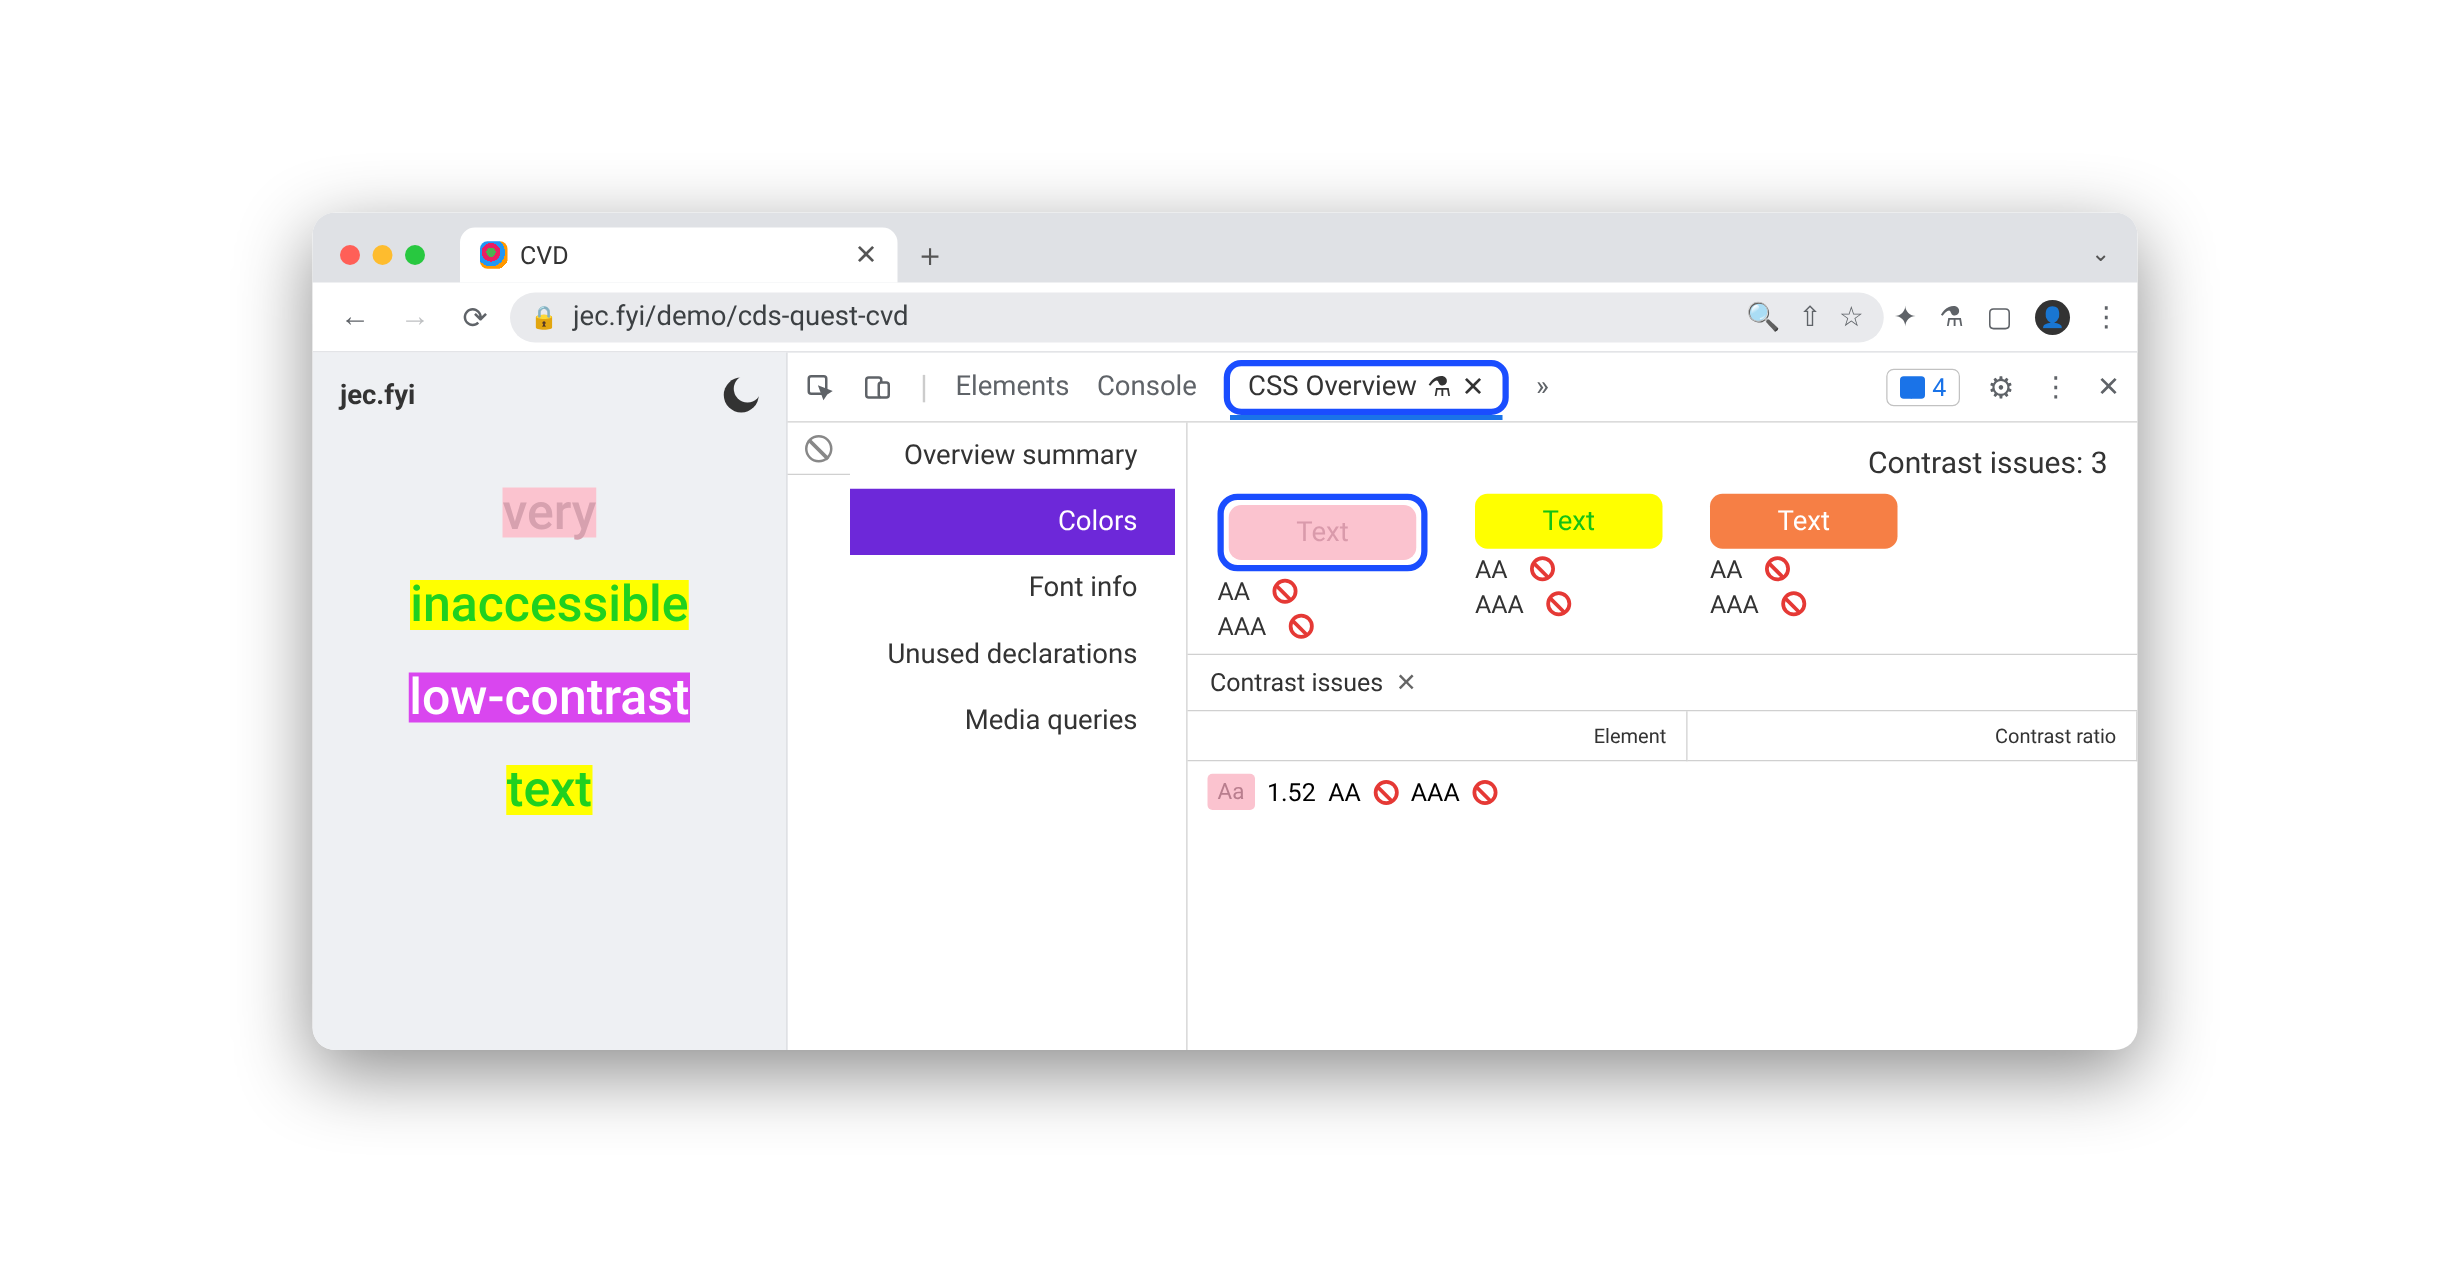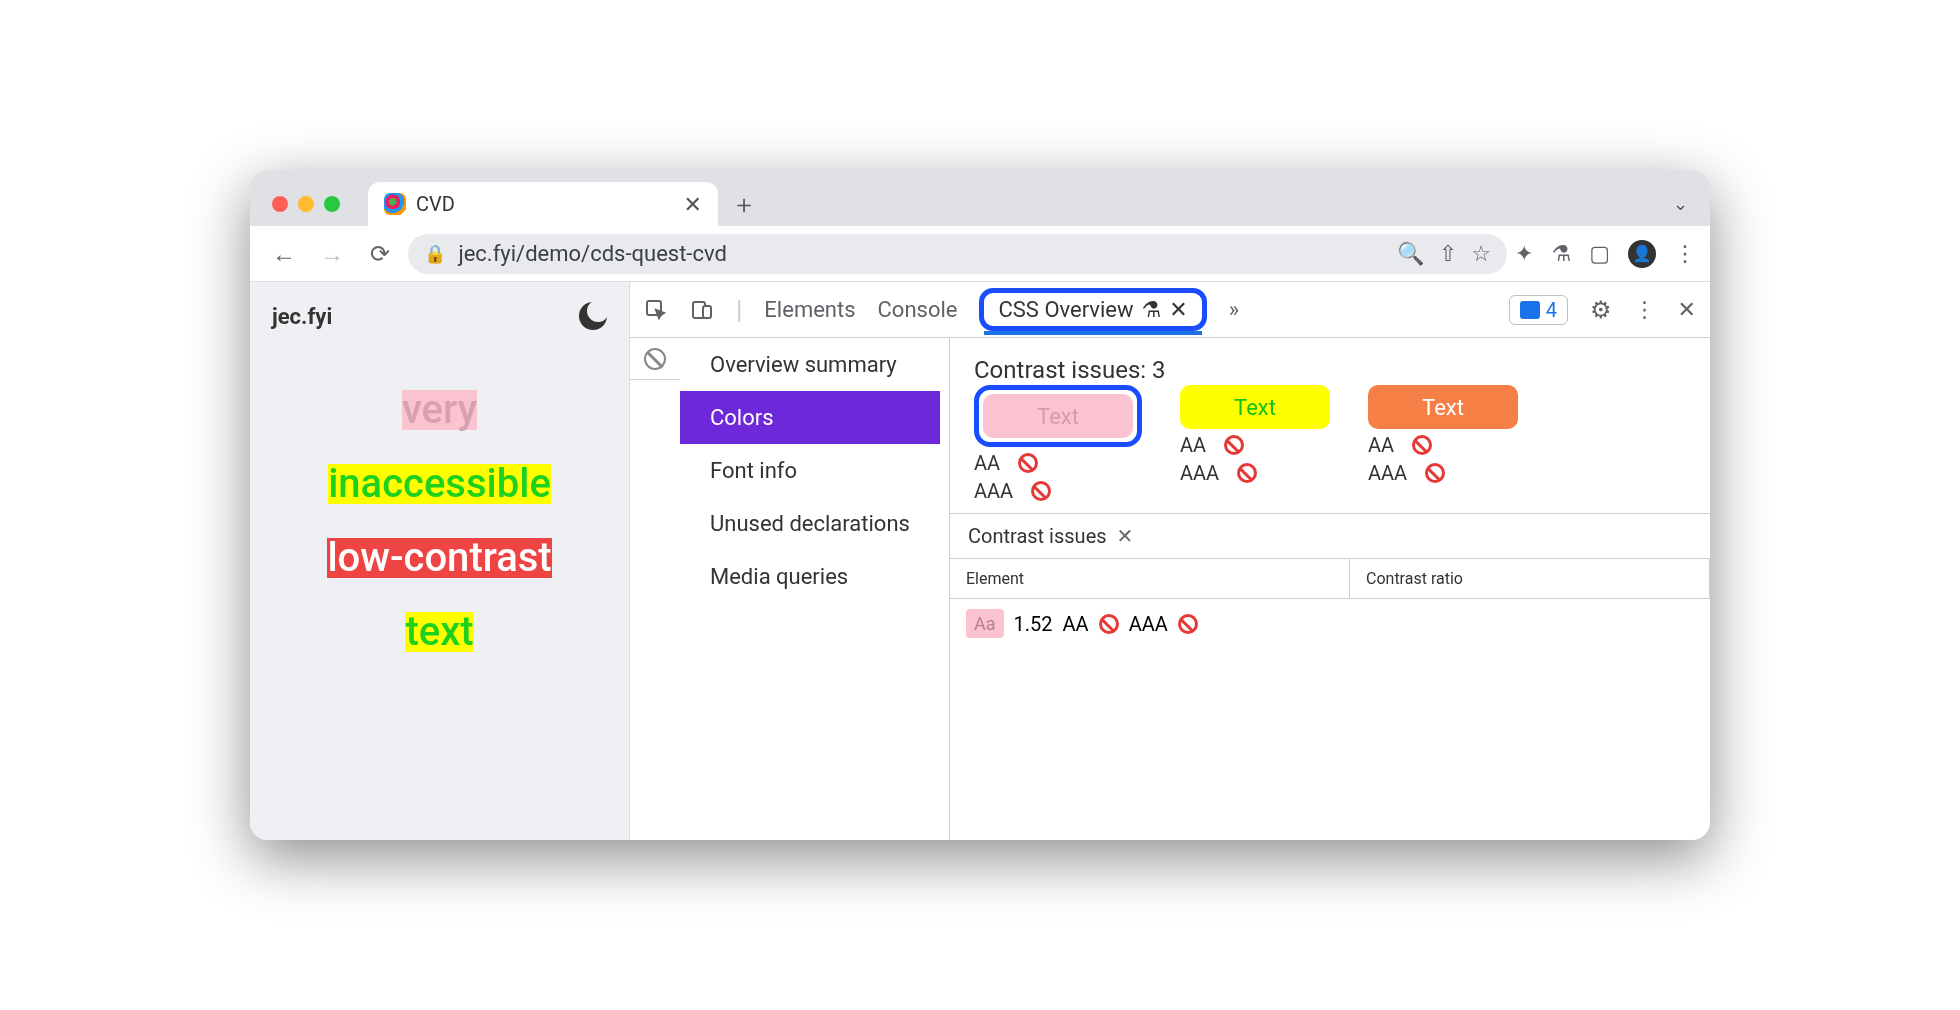--- a/index.html
+++ b/index.html
@@ -1,17 +1,17 @@
 <!DOCTYPE html>
 <html><head>
 <meta charset="utf-8">
 <style>
   * { box-sizing: border-box; margin: 0; padding: 0; font-family: -apple-system, BlinkMacSystemFont, "Segoe UI", Roboto, sans-serif; }
   body { background: #fff; width: 1960px; height: 1010px; overflow: hidden; display:flex; align-items:center; justify-content:center; }
-  .frame { width: 1460px; height: 670px; border-radius: 18px; background:#fff; box-shadow: 0 18px 60px rgba(0,0,0,.45); overflow:hidden; display:flex; flex-direction:column; }
+  .frame { width: 1460px; height: 670px; border-radius: 18px; background:#fff; box-shadow: 0 18px 60px rgba(0,0,0,.45); overflow:hidden; display:flex; flex-direction:column;text-align:right; }
   
   .tabstrip { height: 56px; background: #dfe1e5; display:flex; align-items:flex-end; padding: 0 14px; position:relative; }
   .traffic { display:flex; gap:10px; align-items:center; margin: 0 28px 14px 8px; }
   .dot { width:16px; height:16px; border-radius:50%; }
   .dot.r{background:#ff5f57;} .dot.y{background:#febc2e;} .dot.g{background:#28c840;}
   .tab { background:#fff; border-radius: 12px 12px 0 0; height: 44px; display:flex; align-items:center; padding: 0 16px; gap:10px; min-width: 350px; font-size: 20px; color:#333; position:relative; }
   .tab .fav { width:22px; height:22px; border-radius:6px; background: radial-gradient(circle at 40% 40%, #4caf50 0 20%, #e91e63 20% 40%, #2196f3 40% 60%, #ff9800 60% 80%, transparent 80%); }
   .tab .x { margin-left:auto; color:#555; font-size:22px; }
   .newtab { width:36px; height:36px; margin: 0 0 4px 8px; display:flex; align-items:center; justify-content:center; color:#555; font-size:26px; }
   .win-chevron { margin-left:auto; margin-bottom:12px; color:#555; font-size:18px; padding:0 8px;}
@@ -27,21 +27,21 @@
   .content{flex:1;display:flex;min-height:0;}
   
   .page{width:380px;background:#eef0f3;padding:20px 22px;display:flex;flex-direction:column;gap:30px;border-right:1px solid #dadce0;}
   .page-head{display:flex;justify-content:space-between;align-items:center;color:#333;font-size:22px;font-weight:bold;}
   .moon{width:28px;height:28px;border-radius:50%;background:#333;position:relative;}
   .moon::after{content:"";position:absolute;width:22px;height:22px;border-radius:50%;background:#eef0f3;left:8px;top:-2px;}
   .page-body{flex:1;display:flex;flex-direction:column;align-items:center;justify-content:flex-start;gap:34px;padding-top:30px;}
   .word{font-size:40px;font-weight:500;line-height:1;}
   .w1{background:#fbc3cf;color:#d7a1af;}
   .w2{background:#ffff00;color:#1fd11f;}
-  .w3{background:#ef4444;color:#fff;}
+  .w3{background:#d946ef;color:#fff;}
   .w4{background:#ffff00;color:#1fd11f;}
   
   .dev{flex:1;display:flex;flex-direction:column;min-width:0;}
   .dev-tabs{height:56px;border-bottom:1px solid #d0d0d0;display:flex;align-items:center;padding:0 14px;gap:22px;color:#5f6368;font-size:22px;}
   .dev-tabs .spacer{flex:1;}
   .dt-sel{border:5px solid #1a4dff;border-radius:14px;padding:4px 14px;display:flex;align-items:center;gap:8px;color:#333;position:relative;}
   .dt-sel::after{content:"";position:absolute;bottom:-9px;left:0;right:0;height:4px;background:#1a73e8;}
   .pill-msg{border:1px solid #c2c2c2;border-radius:6px;padding:2px 10px;display:flex;align-items:center;gap:6px;color:#1a73e8;font-size:20px;}
   .msg-icon{width:20px;height:18px;background:#1a73e8;border-radius:3px;position:relative;}
   .msg-icon::after{content:"";position:absolute;bottom:-5px;left:4px;width:0;height:0;border:5px solid transparent;border-top-color:#1a73e8;}
@@ -51,21 +51,21 @@
   .dev-side{width:320px;border-right:1px solid #d0d0d0;display:flex;}
   .dev-side-hdr{height:42px;border-bottom:1px solid #d0d0d0;display:flex;align-items:center;padding:0 14px;}
   .nope{width:22px;height:22px;border:2.5px solid #888;border-radius:50%;position:relative;}
   .nope::after{content:"";position:absolute;width:120%;height:2.5px;background:#888;transform:rotate(45deg);top:8px;left:-2px;}
   .dev-nav{list-style:none;}
   .dev-nav li{padding:14px 30px;font-size:22px;color:#333;}
   .dev-nav li.sel{background:#6d28d9;color:#fff;}
   
   .dev-main{flex:1;display:flex;flex-direction:column;min-height:0;}
   .dev-main-top{padding:18px 24px 10px 24px;}
-  .ci-title{font-size:24px;color:#333;margin-bottom:1px;}
+  .ci-title{font-size:24px;color:#333;margin-bottom:11px;}
   .swatches{display:flex;gap:38px;}
   .sw-col{display:flex;flex-direction:column;gap:4px;}
   .sw{width:150px;height:44px;border-radius:10px;display:flex;align-items:center;justify-content:center;font-size:22px;}
   .sw1{background:#fbc3cf;color:#d99aab;}
   .sw2{background:#ffff00;color:#14c214;}
   .sw3{background:#f67f45;color:#fff;}
   .sw-ring{border:5px solid #1a4dff;border-radius:16px;padding:4px;}
   .lv{display:flex;gap:18px;align-items:center;font-size:20px;color:#333;}
   .no{width:20px;height:20px;border:3px solid #e53935;border-radius:50%;position:relative;}
   .no::after{content:"";position:absolute;width:130%;height:3px;background:#e53935;transform:rotate(45deg);top:7px;left:-3px;}

